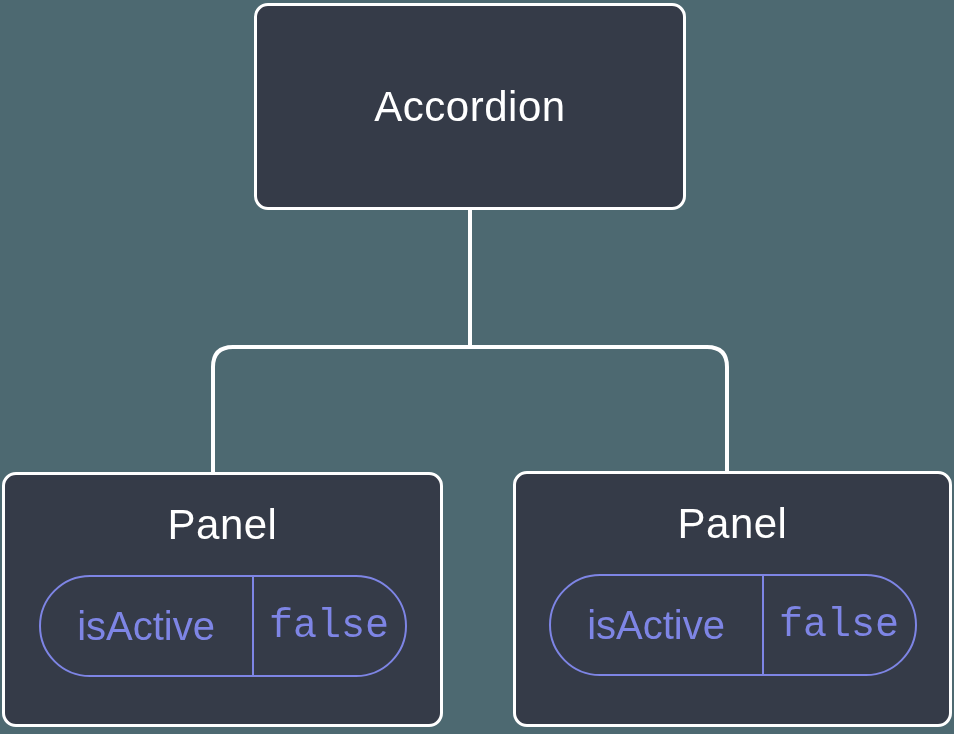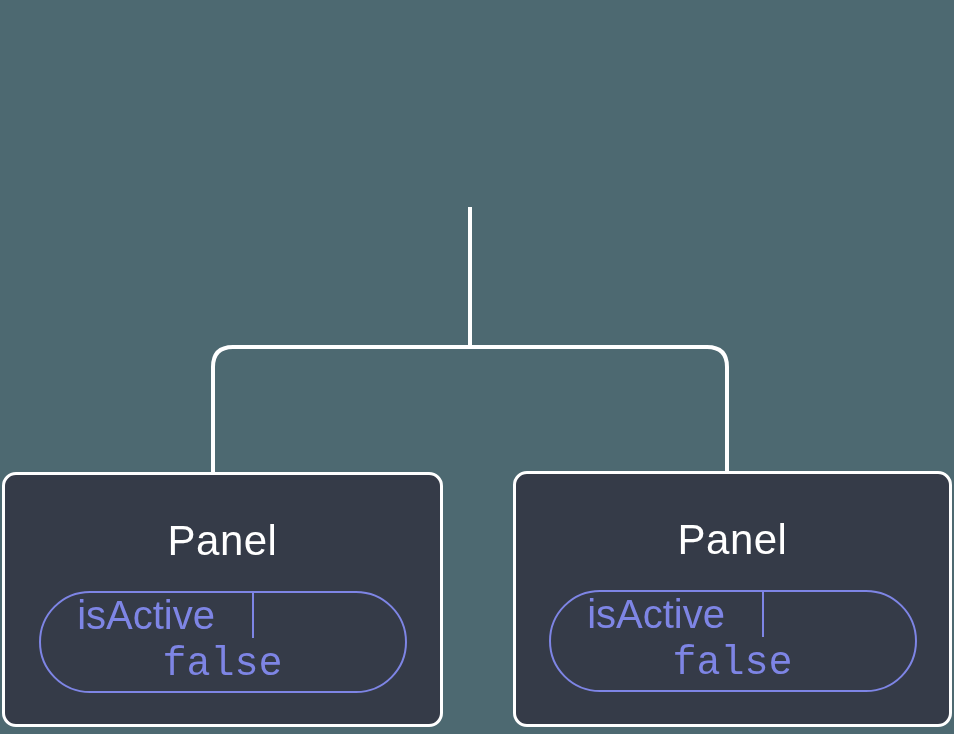--- a/index.html
+++ b/index.html
@@ -50,21 +50,21 @@
   }
   .node-root .node-label {
     font-size: 42px;
     font-weight: 500;
     letter-spacing: 0.5px;
   }
   .node-panel {
     display: flex;
     flex-direction: column;
     align-items: center;
-    padding-top: 44px;
+    padding-top: 28px;
   }
   .node-panel-left {
     left: 2px;
     top: 472px;
     width: 441px;
     height: 255px;
   }
   .node-panel-right {
     left: 513px;
     top: 471px;
@@ -81,21 +81,20 @@
     margin-top: 28px;
     width: 368px;
     height: 102px;
     border: 2px solid var(--accent, #7E85E5);
     border-radius: 52px;
     box-sizing: border-box;
     display: flex;
     align-items: stretch;
     color: var(--accent, #7E85E5);
     font-size: 40px;
-    flex-direction: column;
   }
   .state-pill .cell {
     display: flex;
     align-items: center;
     justify-content: center;
   }
   .state-pill .cell-name {
     width: 58%;
     border-right: 2px solid var(--accent, #7E85E5);
   }
@@ -107,20 +106,23 @@
 </head>
 <body>
 
 <div class="canvas">
 
   <svg class="connectors" viewBox="0 0 954 734" aria-hidden="true">
     <path d="M470 207 L470 347"></path>
     <path d="M213 474 L213 367 Q213 347 233 347 L707 347 Q727 347 727 367 L727 474"></path>
   </svg>
 
+  <div class="node node-root">
+    <span class="node-label">Accordion</span>
+  </div>
 
   <div class="node node-panel node-panel-left">
     <div class="panel-title">Panel</div>
     <div class="state-pill">
       <span class="cell cell-name">isActive</span>
       <span class="cell cell-value">false</span>
     </div>
   </div>
 
   <div class="node node-panel node-panel-right">

